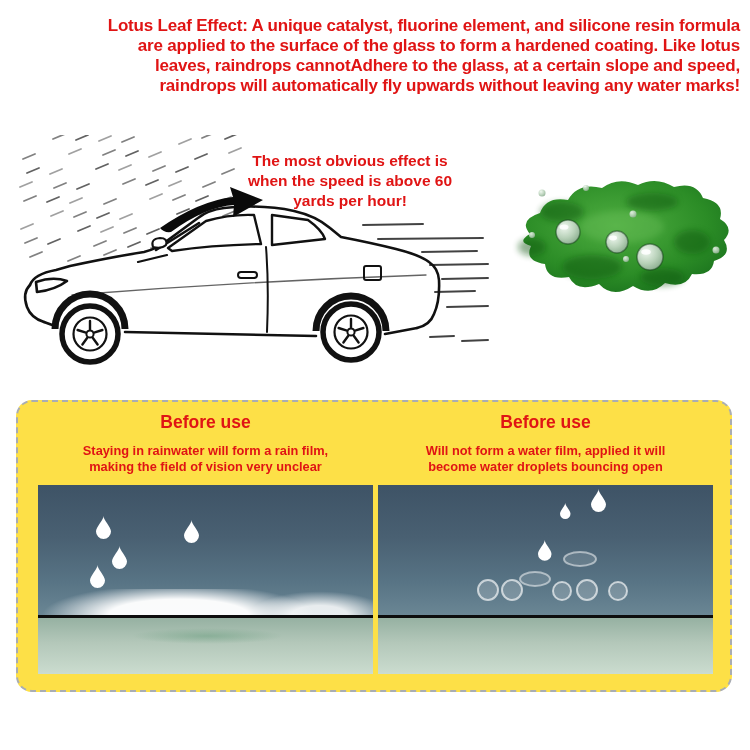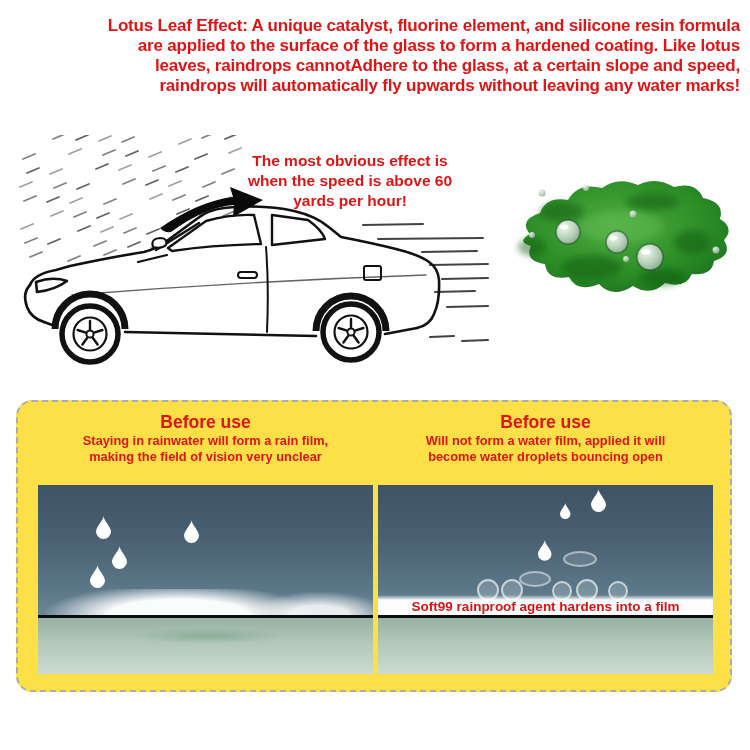--- a/index.html
+++ b/index.html
@@ -28,21 +28,21 @@
 
   .panel{
     position:absolute;left:16px;top:400px;width:716px;height:292px;
     border:2px dashed #a9adb3;border-radius:16px;box-sizing:border-box;
     background:#fde047;
   }
   .col{position:absolute;top:10px;width:335px;text-align:center;}
   .col-before{left:20px;}
   .col-after{left:360px;}
   .col-heading{font-size:17.5px;font-weight:bold;color:#e01414;line-height:1.2;}
-  .col-desc{margin-top:0;font-size:12.8px;font-weight:bold;color:#e01414;line-height:1.28;white-space:pre-line;}
+  .col-desc{margin-top:10px;font-size:12.8px;font-weight:bold;color:#e01414;line-height:1.28;white-space:pre-line;}
 
   .glass-img{
     position:absolute;top:73px;left:0;width:335px;height:189px;overflow:hidden;
   }
   .sky{position:absolute;left:0;top:0;right:0;bottom:59px;
     background:linear-gradient(180deg,#3e5366 0%,#496072 40%,#587485 75%,#6a8694 100%);}
   .hood{position:absolute;left:0;bottom:0;right:0;height:56px;
     background:linear-gradient(180deg,#96b1a2 0%,#b4c8ba 45%,#cbdccf 100%);}
   .hood-patch{position:absolute;left:28%;bottom:30px;width:45%;height:16px;border-radius:50%;
     background:radial-gradient(closest-side,rgba(110,160,130,.55),rgba(110,160,130,0));}
@@ -255,23 +255,20 @@
           </div>
       </div>
     </div>
 
     <div class="col col-after">
       <div class="col-heading">Before use</div>
       <div class="col-desc">Will not form a water film, applied it will
 become water droplets bouncing open</div>
       <div class="glass-img">
         <div class="sky"></div>
-        <div class="banner">
-          <span class="banner-text">Soft99 rainproof agent hardens into a film</span>
-        </div>
         <svg class="drop-layer" width="335" height="189">
           <g fill="#fff">
             <path transform="translate(213,4)" d="M7.5 0 C7.5 4 0 11 0 15.5 A7.5 7.5 0 0 0 15 15.5 C15 11 7.5 4 7.5 0 Z"></path>
             <path transform="translate(182,18) scale(0.7)" d="M7.5 0 C7.5 4 0 11 0 15.5 A7.5 7.5 0 0 0 15 15.5 C15 11 7.5 4 7.5 0 Z"></path>
             <path transform="translate(160,55) scale(0.9)" d="M7.5 0 C7.5 4 0 11 0 15.5 A7.5 7.5 0 0 0 15 15.5 C15 11 7.5 4 7.5 0 Z"></path>
           </g>
           <g fill="rgba(255,255,255,0.12)" stroke="rgba(255,255,255,0.5)" stroke-width="2">
             <ellipse cx="202" cy="74" rx="16" ry="7"></ellipse>
             <ellipse cx="157" cy="94" rx="15" ry="7"></ellipse>
           </g>

